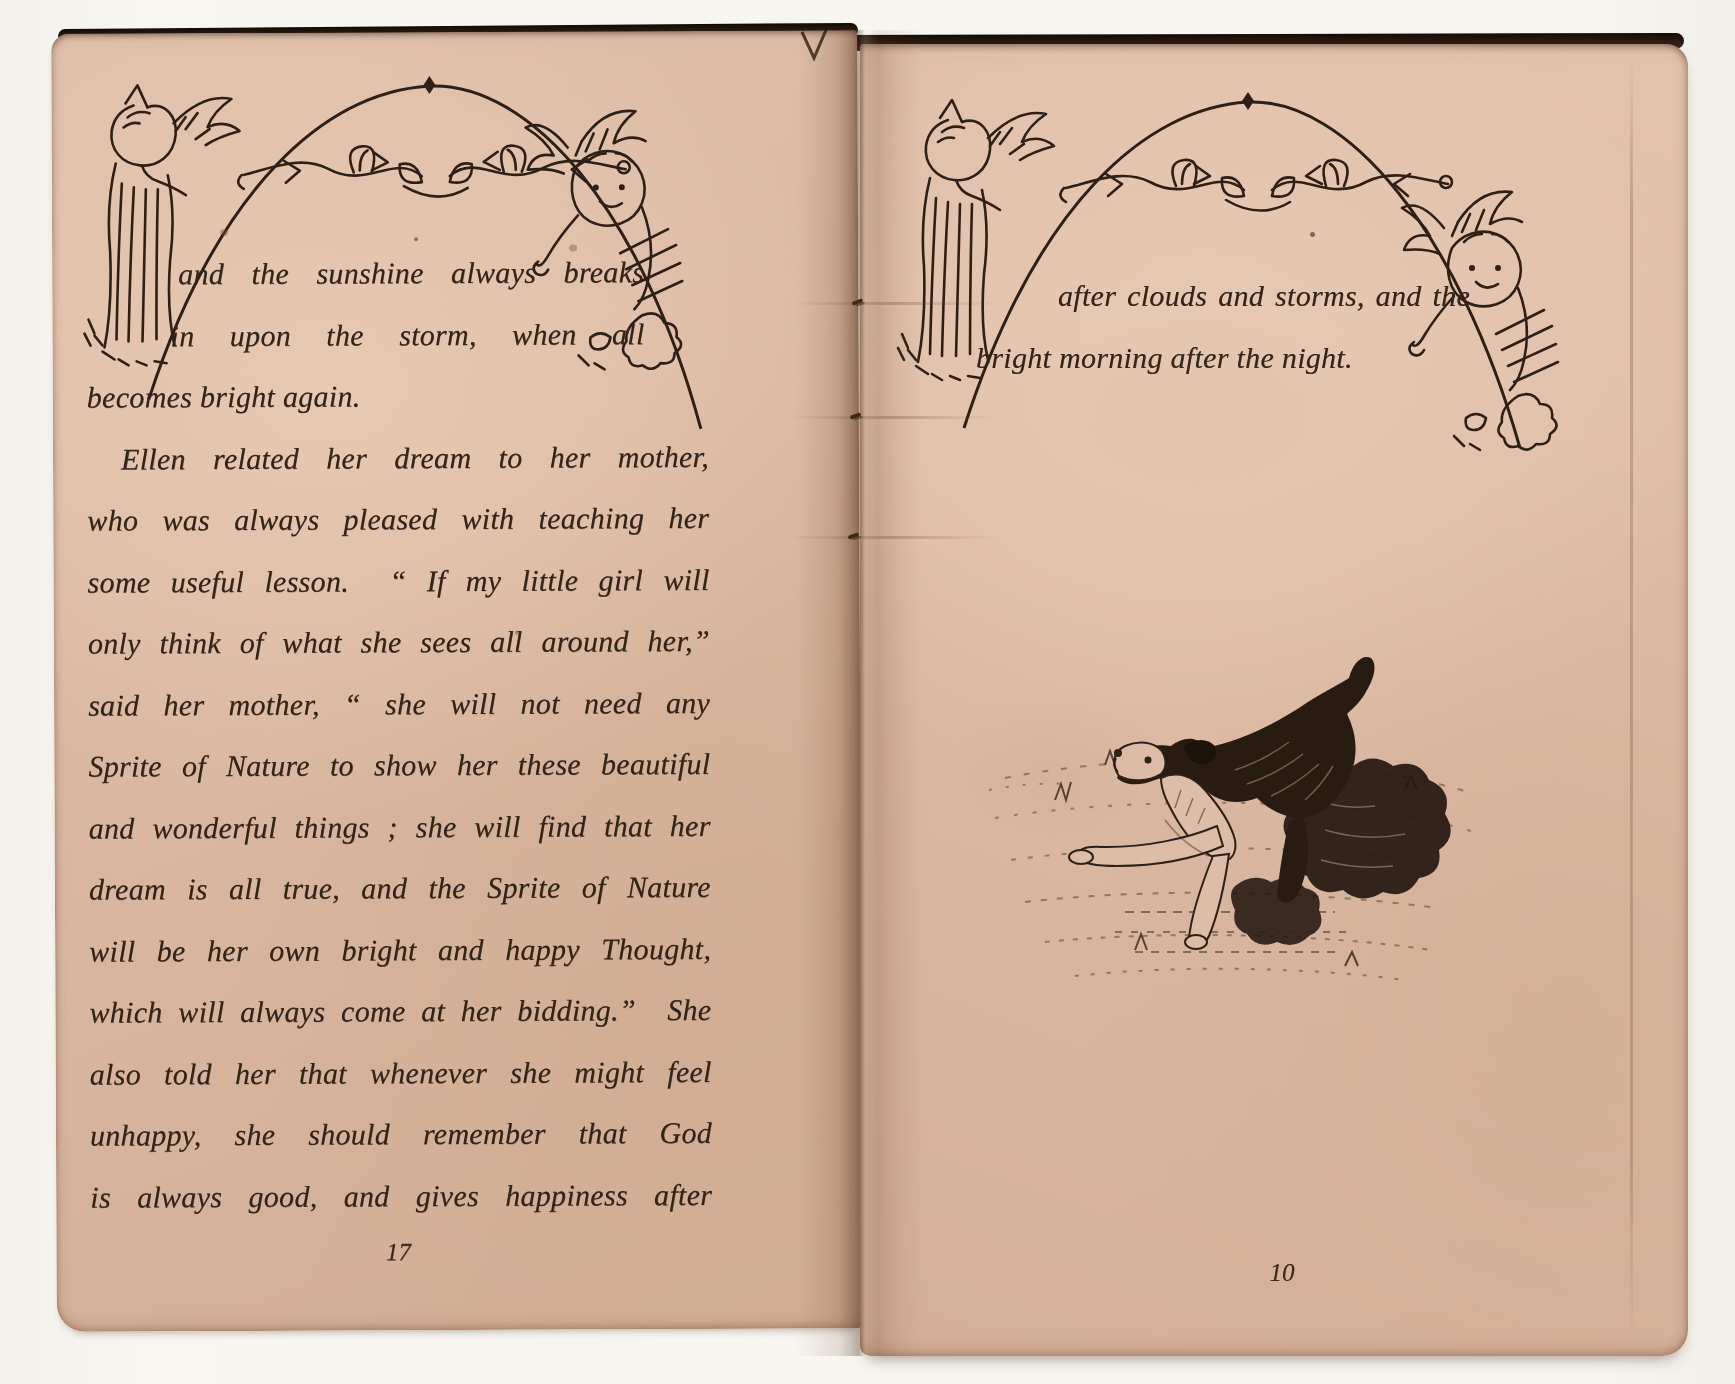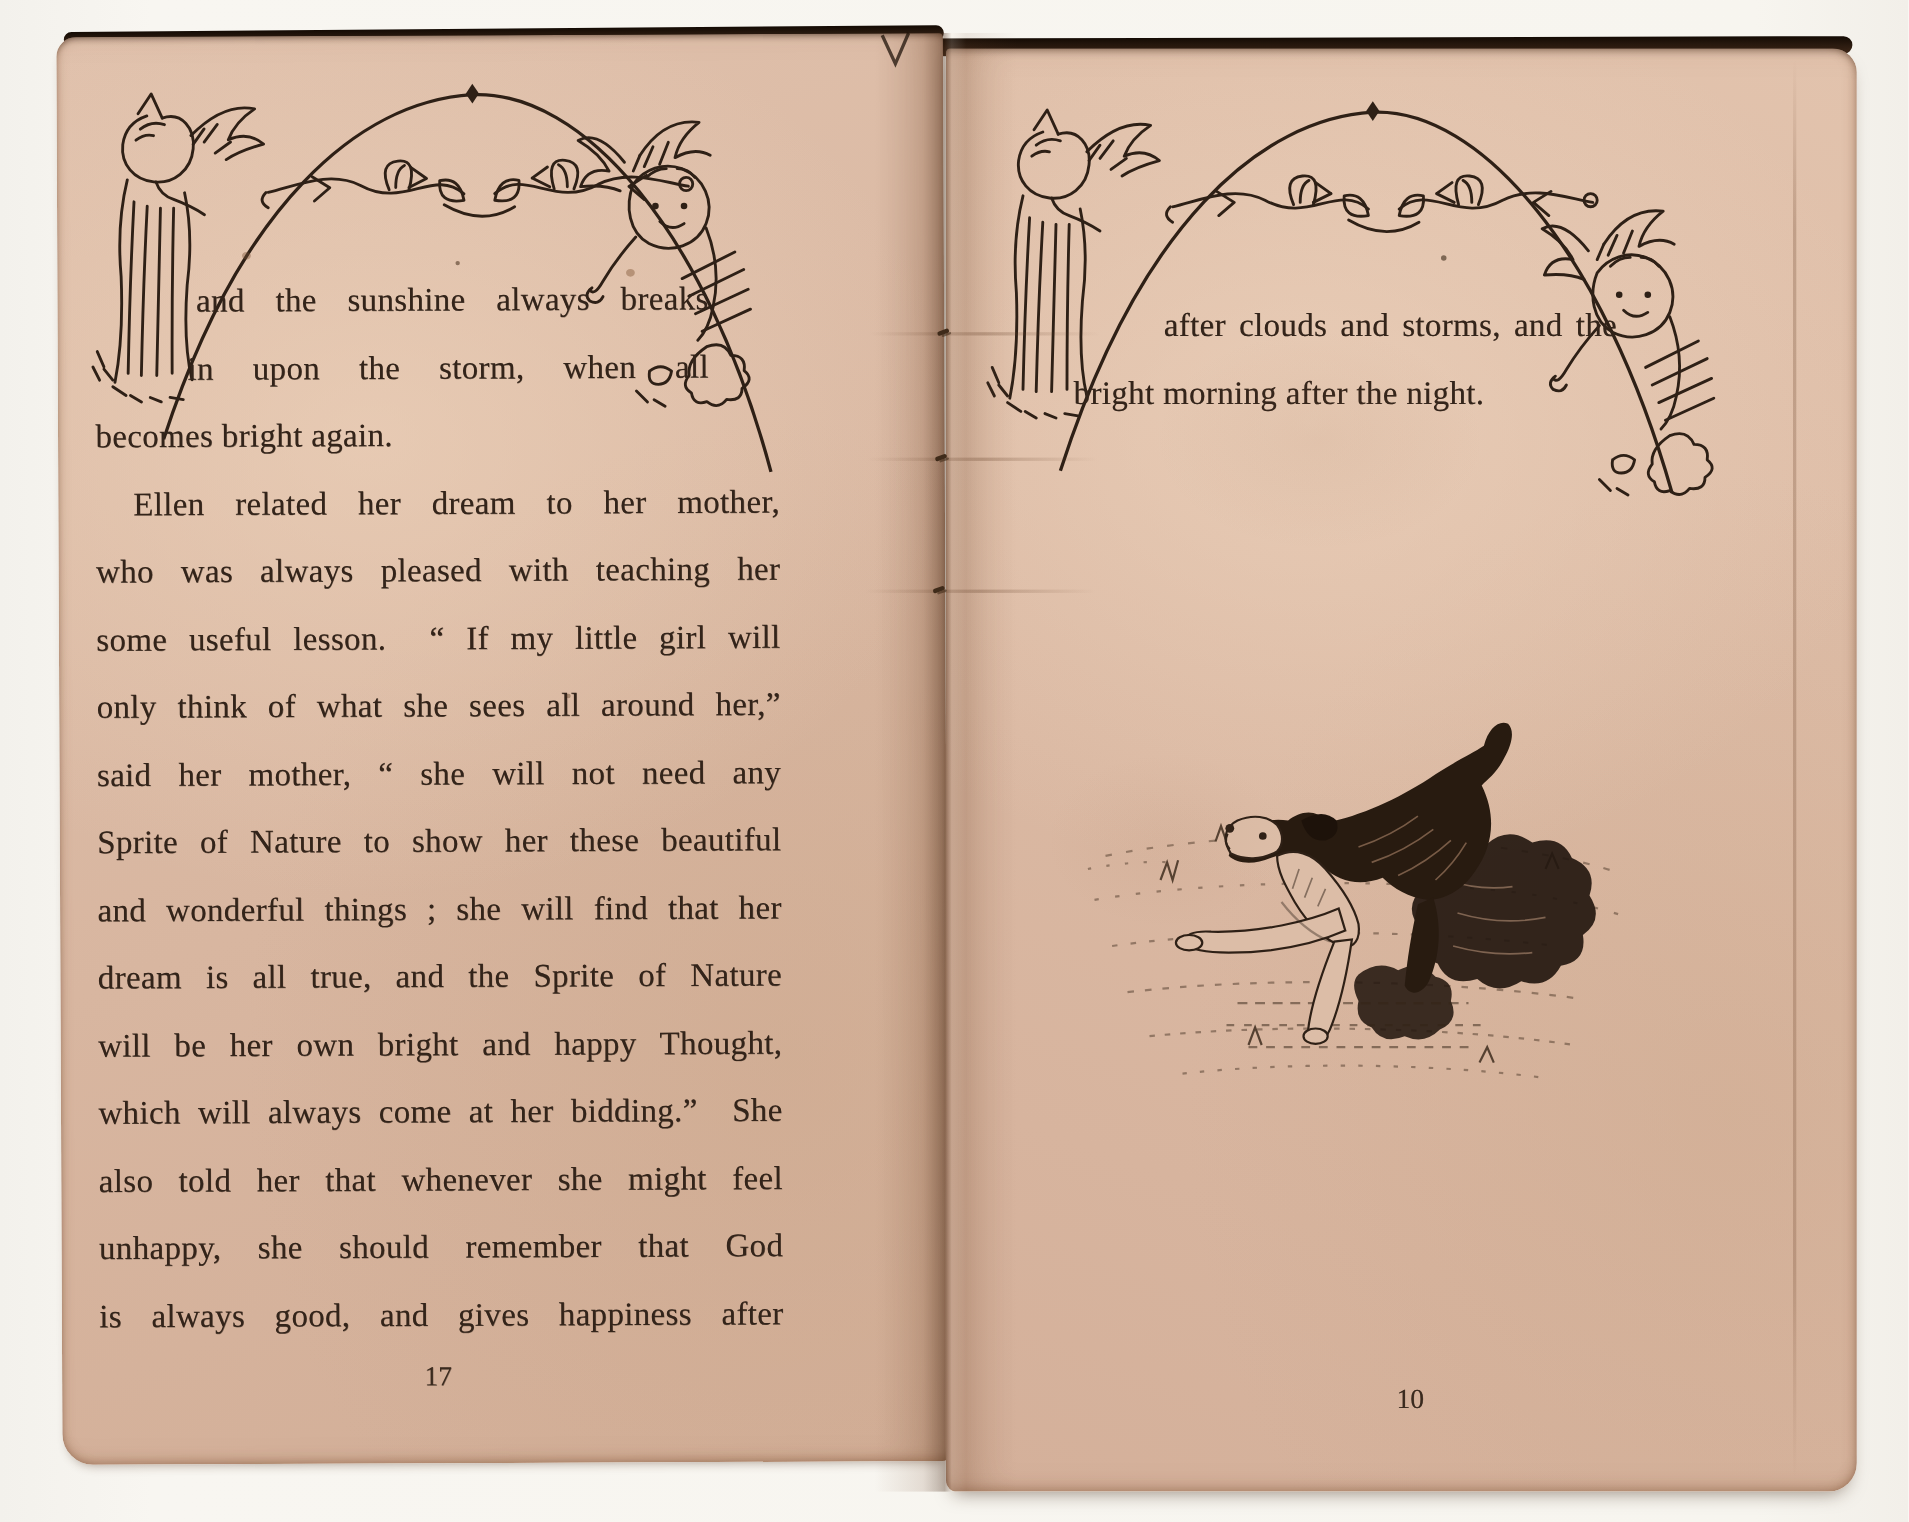--- a/index.html
+++ b/index.html
@@ -1,21 +1,21 @@
 <!DOCTYPE html>
 <html><head>
 <meta charset="utf-8">
 <style>
   html,body{margin:0;padding:0;}
   body{
     width:1735px;height:1384px;overflow:hidden;
     background:linear-gradient(90deg,#f3f1ec 0%,#f8f6f1 8%,#f7f5ef 92%,#f2efe9 100%);
     font-family:"Liberation Serif","DejaVu Serif",serif;
   }
-  .stage{position:absolute;left:0;top:0;width:1735px;height:1384px;}
+  .stage{position:absolute;left:0;top:0;width:1735px;height:1384px;font-style:italic;}
 
   
   .cover-bar{position:absolute;background:linear-gradient(#140b04,#40291a);border-radius:8px;z-index:0;}
   .cover-bar.left{left:58px;top:26px;width:800px;height:14px;transform:rotate(-0.45deg);}
   .cover-bar.right{left:820px;top:34px;width:864px;height:16px;transform:rotate(-0.15deg);}
 
   
   .page{
     position:absolute;z-index:1;
     background:

